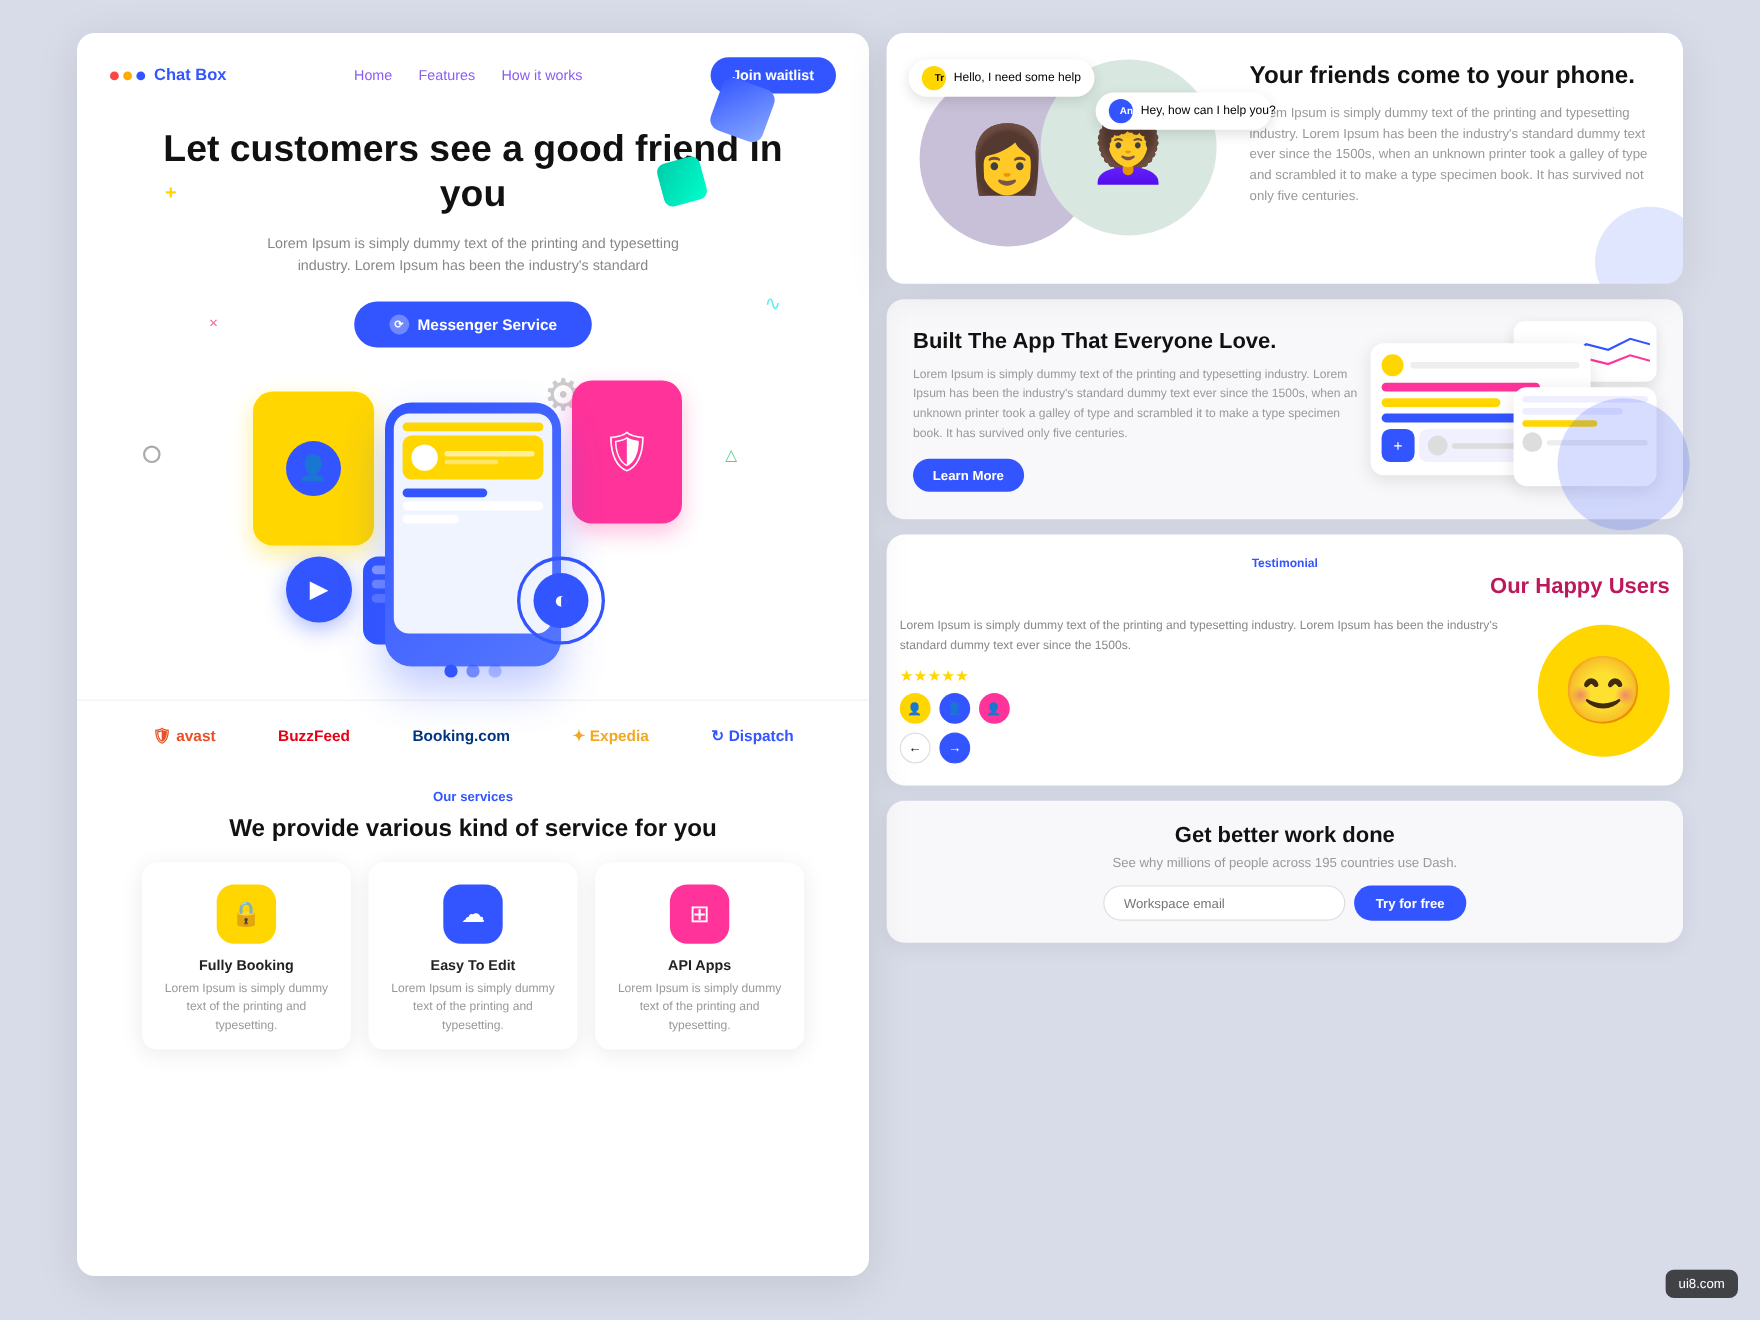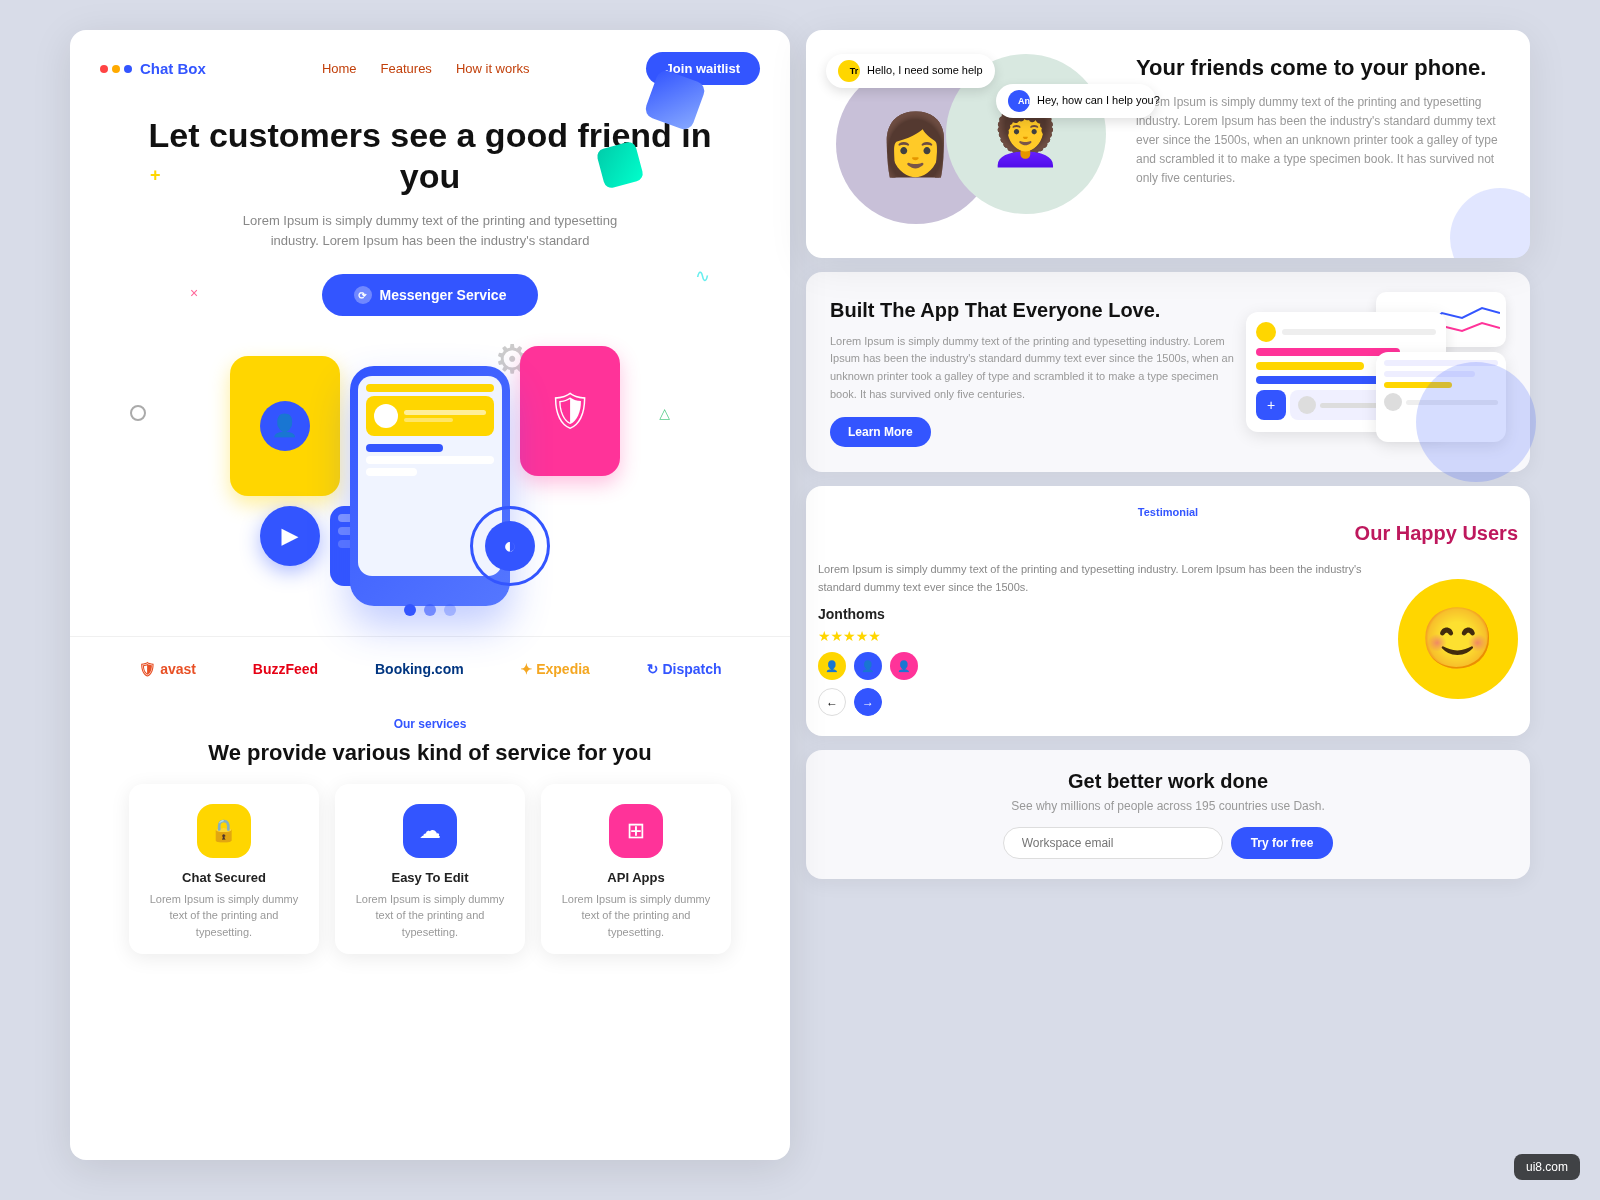--- a/index.html
+++ b/index.html
@@ -52,21 +52,21 @@
     .logo-dots {
       display: flex; gap: 4px;
     }
     .logo-dot {
       width: 8px; height: 8px; border-radius: 50%;
     }
     .nav-links {
       display: flex; gap: 24px; flex: 1; justify-content: center;
     }
     .nav-links a {
-      text-decoration: none; color: #c2410c; font-size: 13px; text-align: right;
+      text-decoration: none; color: #8b5cf6; font-size: 13px; text-align: right;
     }
     .nav-cta {
       background: #3355ff;
       color: #fff;
       border: none;
       border-radius: 24px;
       padding: 9px 20px;
       font-size: 13px;
       cursor: pointer;
       font-weight: 600;
@@ -616,21 +616,21 @@
     </div>
 
     <div class="services-section">
       <div class="services-tag">Our services</div>
       <h2 class="services-title">We provide various kind of service for you</h2>
       <div class="service-cards">
         <div class="service-card">
           <div class="service-icon-wrap yellow">
             <span>🔒</span>
           </div>
-          <div class="service-card-title">Chat Secured</div>
+          <div class="service-card-title">Fully Booking</div>
           <div class="service-card-desc">Lorem Ipsum is simply dummy text of the printing and typesetting.</div>
         </div>
         <div class="service-card">
           <div class="service-icon-wrap blue">
             <span style="color:#fff;">☁</span>
           </div>
           <div class="service-card-title">Easy To Edit</div>
           <div class="service-card-desc">Lorem Ipsum is simply dummy text of the printing and typesetting.</div>
         </div>
         <div class="service-card">
@@ -716,21 +716,20 @@
         <div class="blob-decor-right"></div>
       </div>
     </div>
 
     <div class="testimonial-section">
       <div class="testimonial-tag">Testimonial</div>
       <h2 class="testimonial-heading">Our Happy Users</h2>
       <div class="testimonial-content">
         <div class="testimonial-left">
           <p class="testi-text">Lorem Ipsum is simply dummy text of the printing and typesetting industry. Lorem Ipsum has been the industry's standard dummy text ever since the 1500s.</p>
-          <div class="testi-name">Jonthoms</div>
           <div class="testi-stars">★★★★★</div>
           <div class="testi-avatars-small">
             <div class="testi-av" style="background:#ffd600;">👤</div>
             <div class="testi-av" style="background:#3355ff;color:#fff;">👤</div>
             <div class="testi-av" style="background:#ff3399;color:#fff;">👤</div>
           </div>
           <div class="testi-nav">
             <button class="testi-nav-btn">←</button>
             <button class="testi-nav-btn active">→</button>
           </div>

